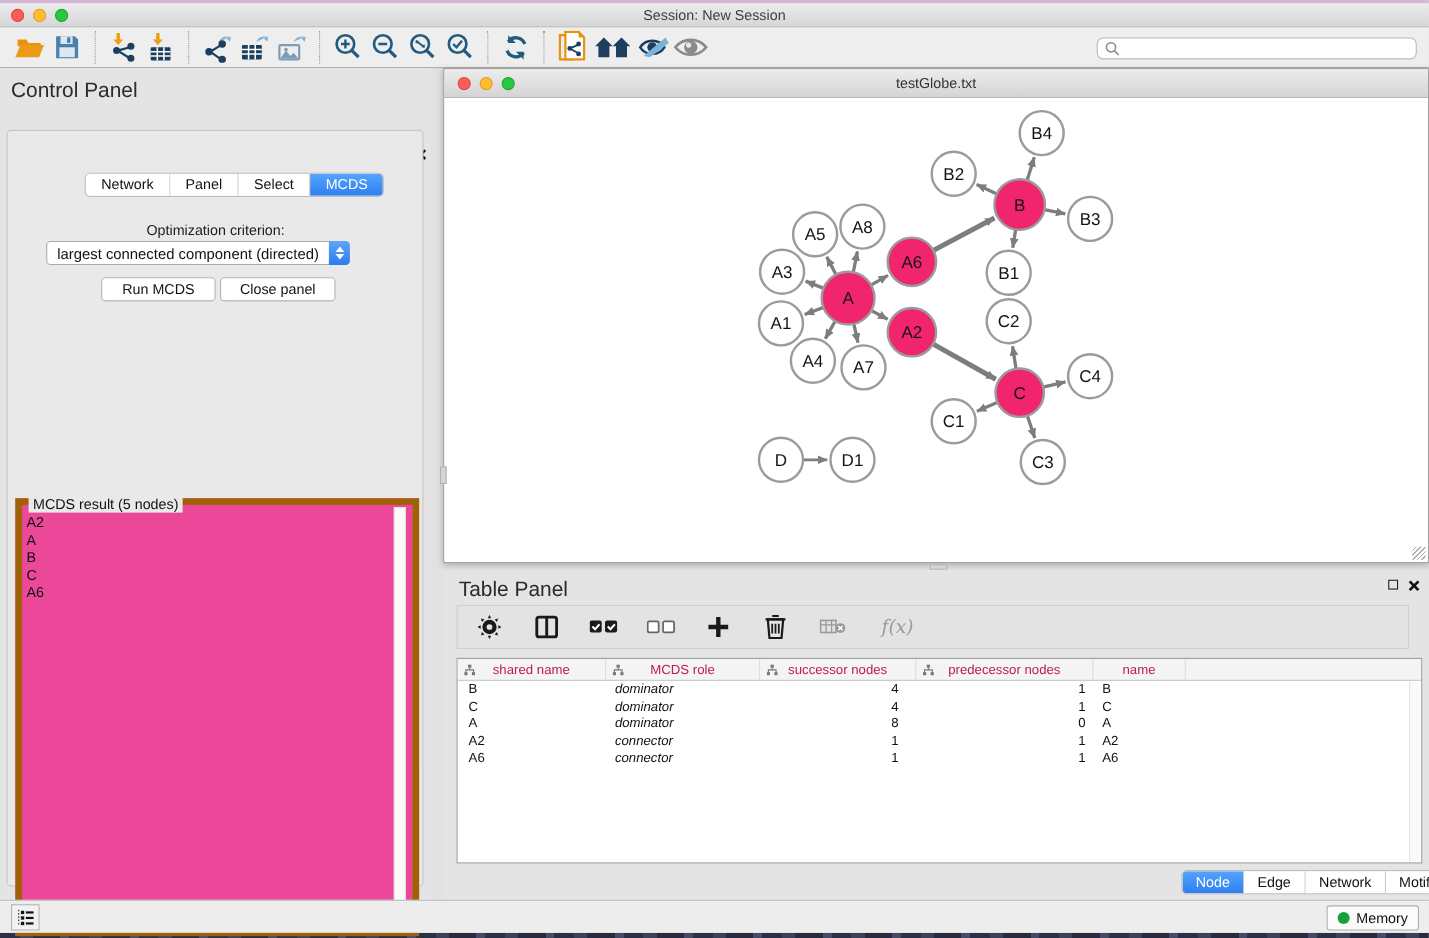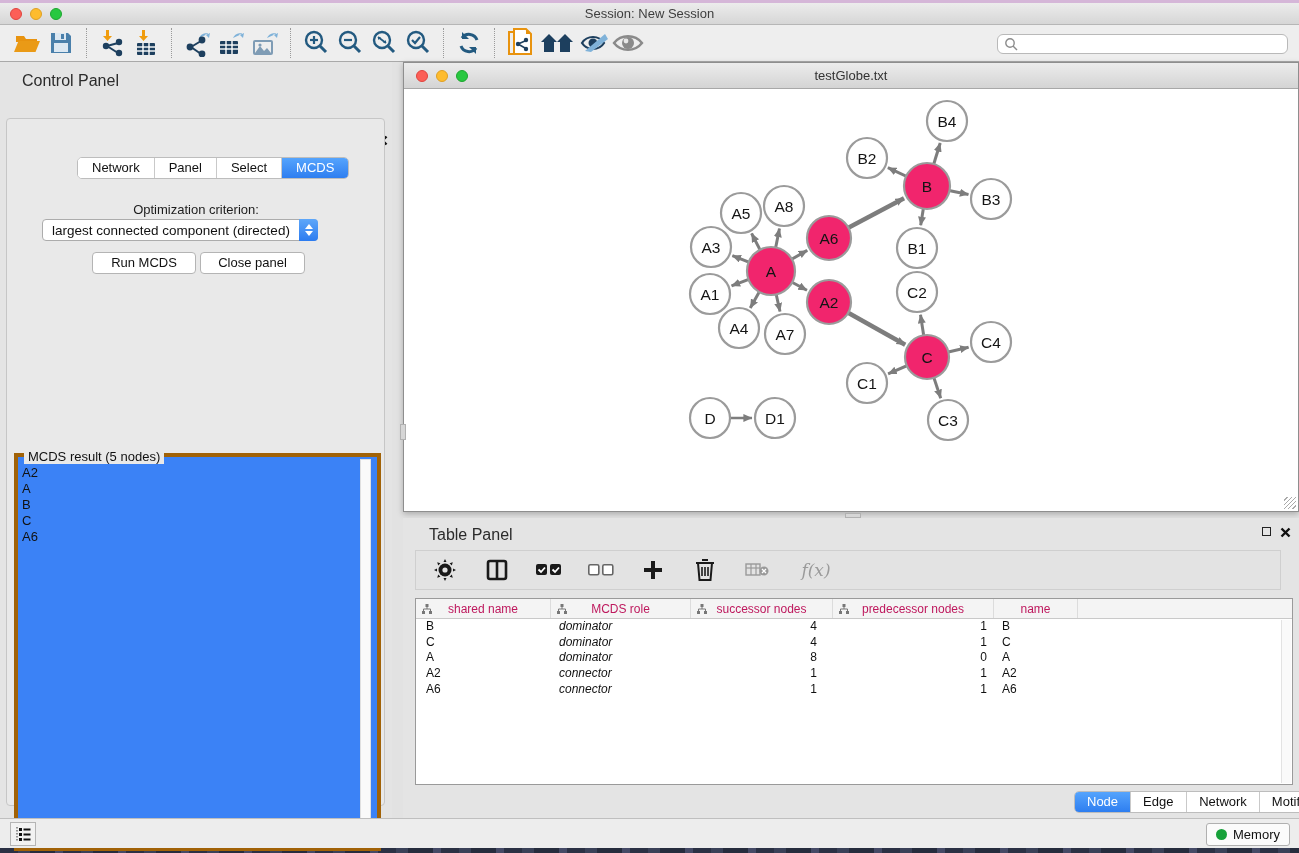--- a/index.html
+++ b/index.html
@@ -28,21 +28,21 @@
     border-bottom:1px solid #a9a9a9; display:flex; align-items:center; }
   .tsep { width:1px; height:30px; margin:0 8px; border-left:1px dotted #9a9a9a; }
   .tbtn { width:34px; height:32px; display:flex; align-items:center; justify-content:center; }
   #search-wrap { position:absolute; left:997px; top:9px; width:291px; height:20px;
     background:#fff; border:1px solid #b9b9b9; border-radius:6px; display:flex; align-items:center; }
   #search-wrap svg { margin-left:6px; }
   #search-input { border:none; outline:none; flex:1; height:16px; font-size:12px; background:transparent; padding-left:4px; }
 
   
   #control-panel { left:0; top:62px; width:392px; height:756px; background:#e4e4e4; }
-  .panel-title { font-size:16px; color:#2b2b2b;margin-left:12px; }
+  .panel-title { font-size:19px; color:#2b2b2b; }
   #control-panel .panel-title { position:absolute; left:10px; top:10px; }
   .float-ico { position:absolute; width:9px; height:9px; border:1.5px solid #222; }
   .close-x { position:absolute; width:11px; height:11px; }
   .cp-inner { position:absolute; left:6px; top:56px; width:379px; height:688px;
     background:#e9e9e9; border:1px solid #c6c6c6; border-radius:4px; }
   .seg-group { position:absolute; display:flex; height:22px; border:1px solid #bdbdbd;
     border-radius:5px; overflow:hidden; background:#fff; }
   .seg { font-size:13px; color:#111; background:#fff; padding:0 14px; line-height:20px;
     border-right:1px solid #c9c9c9; cursor:default; }
   .seg:last-child { border-right:none; }
@@ -54,21 +54,21 @@
   #criterion-select .val { flex:1; font-size:13.5px; color:#111; padding-left:9px; white-space:nowrap; }
   #criterion-select .stepper { width:19px; height:22px; margin:-1px; border-radius:0 4px 4px 0;
     background:linear-gradient(#5ea7f9,#2b7bf0); display:flex; flex-direction:column; align-items:center; justify-content:center; gap:2px; }
   .chev-up { width:0; height:0; border-left:4px solid transparent; border-right:4px solid transparent; border-bottom:5px solid #fff; }
   .chev-dn { width:0; height:0; border-left:4px solid transparent; border-right:4px solid transparent; border-top:5px solid #fff; }
   .pbtn { position:absolute; height:22px; background:#fff; border:1px solid #b4b4b4;
     border-radius:4px; font-size:13px; color:#111; text-align:center; line-height:20px; }
   #run-btn { left:92px; top:190px; width:104px; }
   #closepanel-btn { left:200px; top:190px; width:105px; }
   #mcds-box { position:absolute; left:14px; top:391px; width:367px; height:398px;
-    border:4px solid #a16207; background:#3b82f6; }
+    border:6px solid #a16207; background:#ec4899; }
   #mcds-legend { position:absolute; left:6px; top:-8px; background:#e9e9e9; padding:0 4px; font-size:13px; color:#111; }
   #mcds-list { position:absolute; left:4px; top:8px; font-size:13px; color:#111; line-height:16px; }
   #mcds-scroll { position:absolute; right:6px; top:2px; bottom:2px; width:11px; background:#fafafa; border:1px solid #e0e0e0; }
 
   
   #net-window { left:403px; top:62px; width:896px; height:450px; border:1px solid #8e8e8e;
     background:#fff; box-shadow:0 2px 6px rgba(0,0,0,.25); }
   #net-titlebar { position:absolute; left:0; top:0; width:100%; height:26px;
     background:linear-gradient(#ececec,#d4d4d4); border-bottom:1px solid #a8a8a8; }
   #net-titlebar .lights { left:12px; top:7px; }

